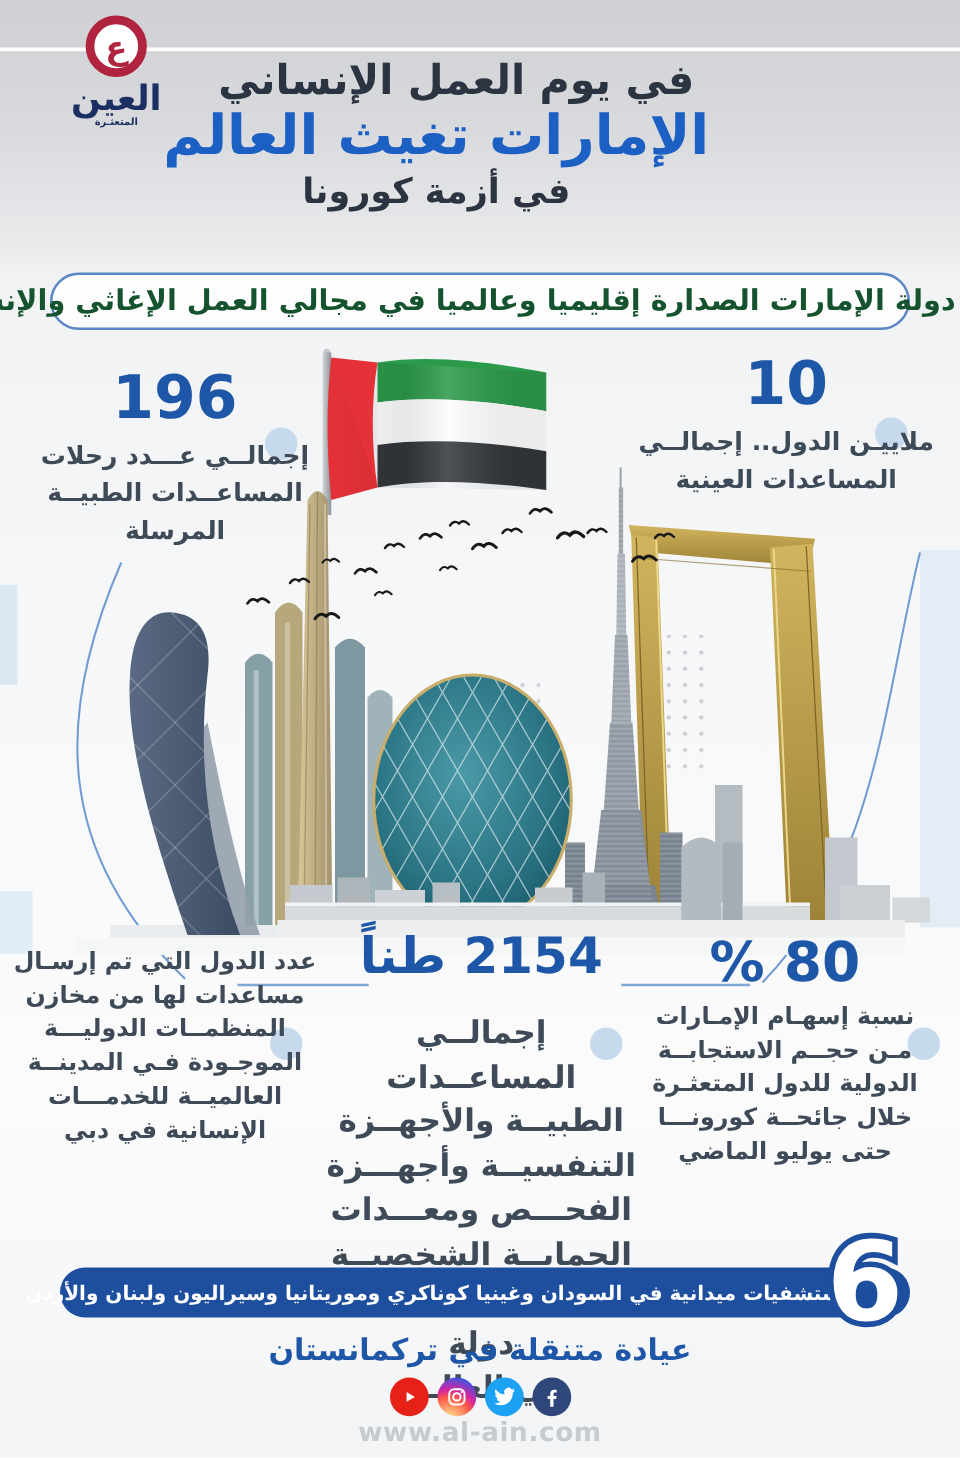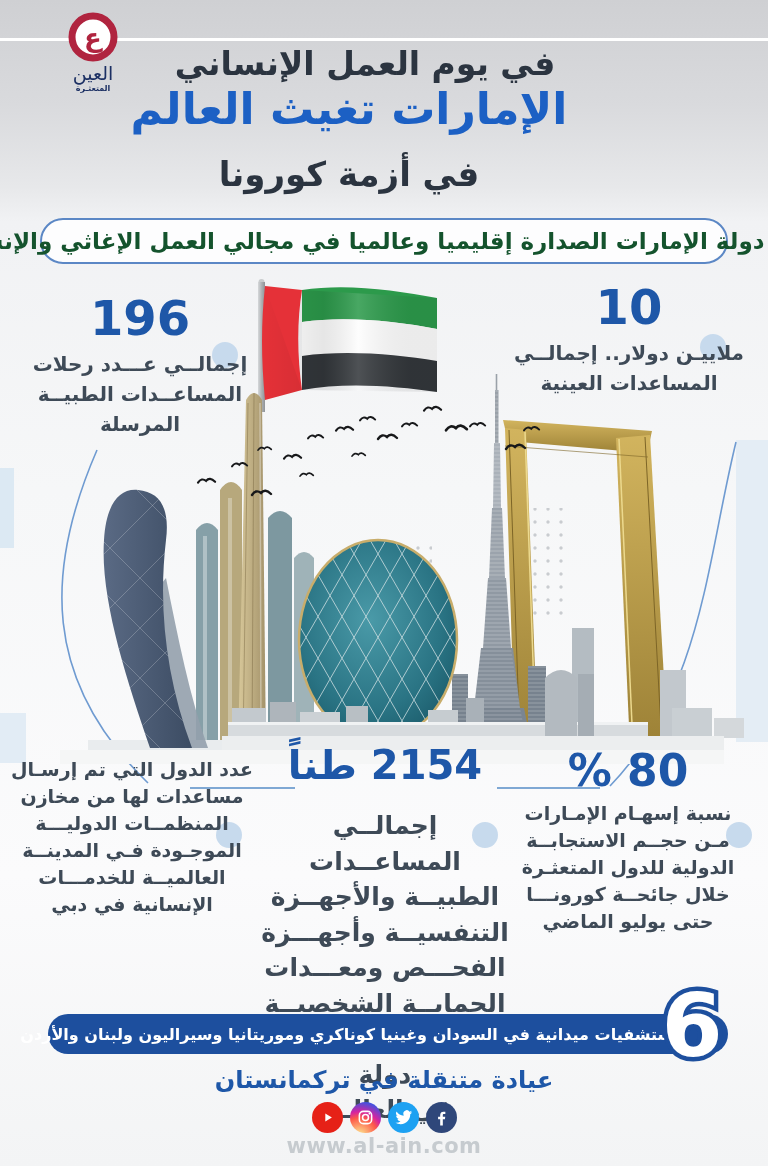--- a/index.html
+++ b/index.html
@@ -7,26 +7,26 @@
     position:relative;width:768px;height:1166px;overflow:hidden;
     font-family:"DejaVu Sans",sans-serif;
     background:linear-gradient(180deg,#cfd0d3 0%,#d9dadd 9%,#e7e8ea 16%,#f1f2f4 19%,#f6f7f8 42%,#fbfbfc 75%,#f3f4f5 100%);
   }
   .topline{position:absolute;left:0;top:38px;width:768px;height:3px;background:#ffffff;z-index:1;}
   .decor,.skyline{position:absolute;left:0;top:0;}
   .decor{z-index:1;}
   .skyline{top:278px;z-index:2;}
   .logo{position:absolute;left:50px;top:12px;width:86px;text-align:center;z-index:4;}
   .logo .mark{display:block;margin:0 auto;}
-  .logo .lname{font-size:19px;font-weight:normal;color:#1b2f63;line-height:1.05;}
+  .logo .lname{font-size:28px;font-weight:bold;color:#1b2f63;line-height:1.05;}
   .logo .ltag{font-size:8px;font-weight:bold;color:#1b2f63;letter-spacing:1px;}
   .titles{position:absolute;left:0;right:70px;top:44px;text-align:center;z-index:3;}
   .t1{font-size:33px;font-weight:bold;color:#2b3440;padding-left:32px;}
   .t2{font-size:44px;font-weight:bold;color:#1c60c4;}
-  .t3{font-size:34px;font-weight:bold;color:#2b3440;margin-top:20px;}
+  .t3{font-size:28px;font-weight:bold;color:#2b3440;margin-top:2px;}
   .banner{
     position:absolute;left:40px;right:40px;top:218px;height:42px;z-index:3;
     background:#fdfdfe;border:2px solid #5b87c5;border-radius:23px;
     display:flex;align-items:center;justify-content:center;
     font-size:23px;font-weight:bold;color:#14532d;white-space:nowrap;
   }
   .stat{position:absolute;z-index:3;text-align:center;}
   .stat .num{font-weight:bold;color:#1e57a8;line-height:1.05;}
   .stat .lbl{margin-top:6px;font-weight:bold;color:#3e4a57;white-space:pre-line;}
   .stat-196{left:14px;top:282px;width:252px;margin-top:11px;}
@@ -297,21 +297,21 @@
 
   <div class="stat stat-196">
     <div class="num">196</div>
     <div class="lbl" dir="rtl">إجمالــي عـــدد رحلات
 المساعــدات الطبيــة
 المرسلة</div>
   </div>
 
   <div class="stat stat-10">
     <div class="num">10</div>
-    <div class="lbl" dir="rtl">ملاييـن دولار.. إجمالــي
+    <div class="lbl" dir="rtl">ملاييـن الدول.. إجمالــي
 المساعدات العينية</div>
   </div>
 
   <div class="stat stat-117">
     <div class="lbl" dir="rtl">عدد الدول التي تم إرسـال
 مساعدات لها من مخازن
 المنظمــات الدوليـــة
 الموجـودة فـي المدينــة
 العالميــة للخدمـــات
 الإنسانية في دبي</div>

